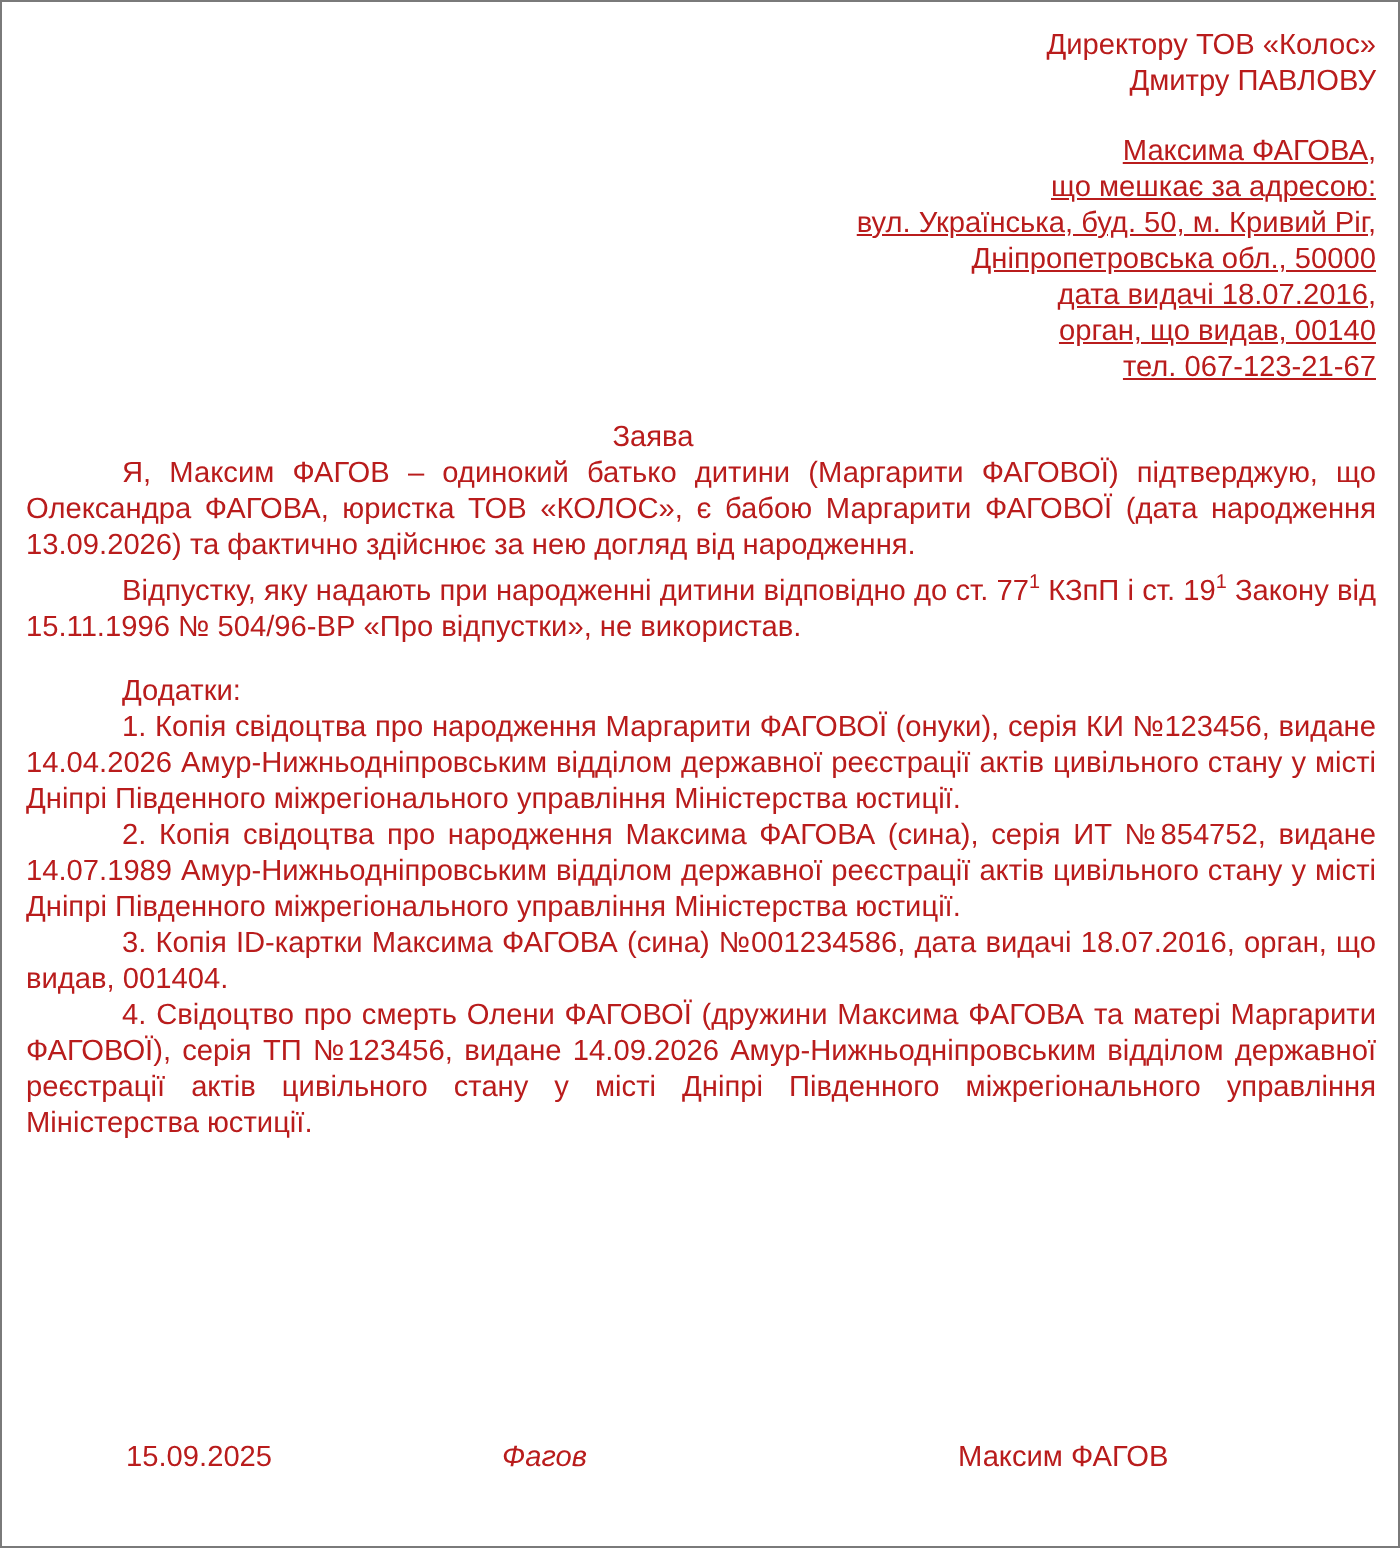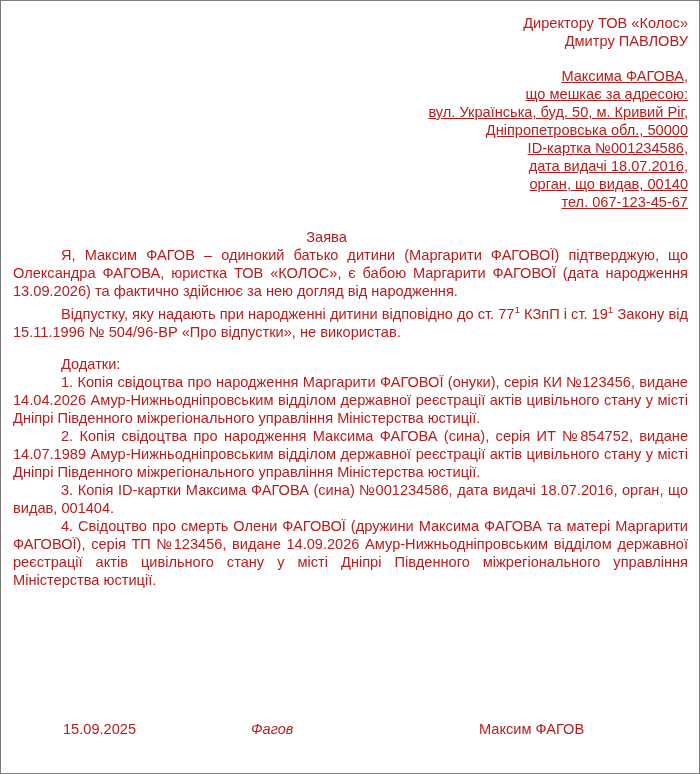--- a/index.html
+++ b/index.html
@@ -117,24 +117,23 @@
     <div class="header-block addressee">
       <div class="header-line">Директору ТОВ «Колос»</div>
       <div class="header-line">Дмитру ПАВЛОВУ</div>
     </div>
 
     <div class="header-block applicant">
       <div class="header-line">Максима ФАГОВА,</div>
       <div class="header-line">що мешкає за адресою:</div>
       <div class="header-line">вул. Українська, буд. 50, м. Кривий Ріг,</div>
       <div class="header-line">Дніпропетровська обл., 50000</div>
-      <div class="header-line">ID-картка №001234586,</div>
       <div class="header-line">дата видачі 18.07.2016,</div>
       <div class="header-line">орган, що видав, 00140</div>
-      <div class="header-line">тел. 067-123-45-67</div>
+      <div class="header-line">тел. 067-123-21-67</div>
     </div>
 
     <div class="doc-title">Заява</div>
 
     <p class="para">Я, Максим ФАГОВ – одинокий батько дитини (Маргарити ФАГОВОЇ) підтверджую, що Олександра ФАГОВА, юристка ТОВ «КОЛОС», є бабою Маргарити ФАГОВОЇ (дата народження 13.09.2026) та фактично здійснює за нею догляд від народження.</p>
 
     <p class="para spaced"><span>Відпустку, яку надають при народженні дитини відповідно до ст. 77</span><sup>1</sup><span> КЗпП і ст. 19</span><sup>1</sup><span> Закону від 15.11.1996 № 504/96-ВР «Про відпустки», не використав.</span></p>
 
     <p class="attach-label">Додатки:</p>
 

